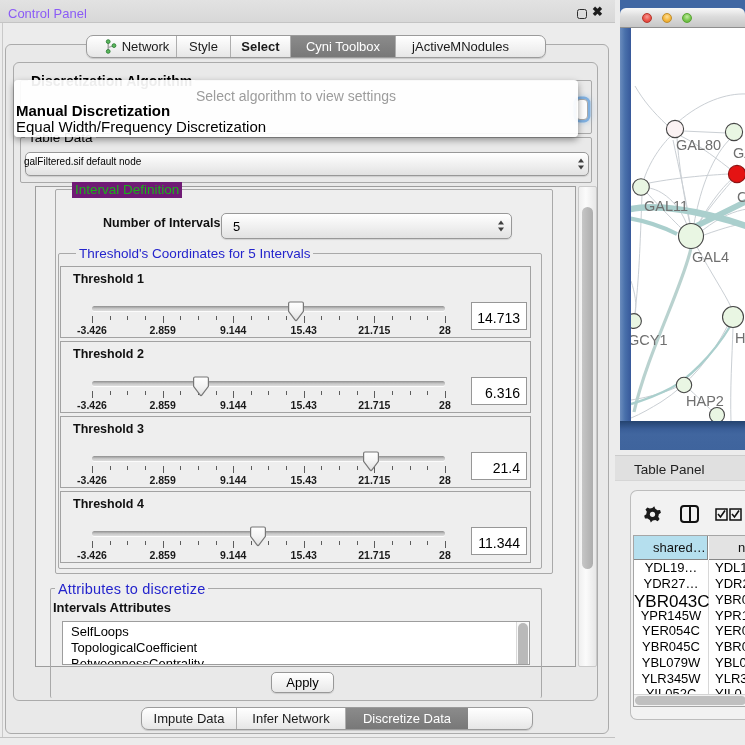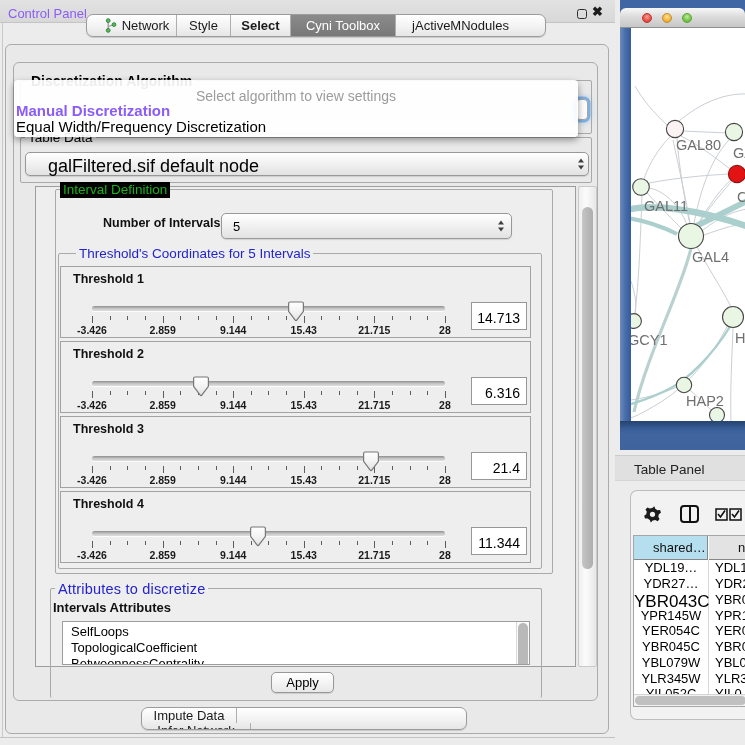--- a/index.html
+++ b/index.html
@@ -37,21 +37,21 @@
 
 <div class="ab" style="left:577px;top:9px;width:10px;height:10px;border:1.6px solid #2e2e2e;border-radius:2.5px;"></div>
 <div class="ab" style="left:592px;top:4px;font-size:13px;font-weight:bold;color:#1c1c1c;">✖</div>
 
 <div class="ab" style="left:2px;top:23px;width:1px;height:714px;background:#c9c9c9;"></div>
 
 <div class="ab" style="left:5px;top:44px;width:604px;height:690px;background:#e9e9e9;border:1px solid #ababab;border-radius:6px;"></div>
 
 <div class="ab" style="left:13px;top:62px;width:585px;height:639px;background:#e9e9e9;border:1px solid #ababab;border-radius:6px;"></div>
 
-<div class="tabc" style="left:86px;top:14px;width:460px;">
+<div class="tabc" style="left:86px;top:35px;width:460px;">
  <div class="tab" style="width:90px;padding-left:11px;">
   <svg width="13" height="15" viewBox="0 0 13 15" style="margin-right:4px;">
    <line x1="3.2" y1="3" x2="3.2" y2="13" stroke="#9a9a9a" stroke-width="1.3"></line>
    <line x1="3.2" y1="8.5" x2="8.6" y2="6.8" stroke="#9a9a9a" stroke-width="1.1"></line>
    <circle cx="3.2" cy="2.6" r="1.9" fill="#5cb85c" stroke="#30803a" stroke-width="0.9"></circle>
    <circle cx="9" cy="6.6" r="1.9" fill="#5cb85c" stroke="#30803a" stroke-width="0.9"></circle>
    <circle cx="3.2" cy="12.4" r="1.9" fill="#5cb85c" stroke="#30803a" stroke-width="0.9"></circle>
   </svg>
   Network</div>
  <div class="tab" style="width:54px;">Style</div>
@@ -64,33 +64,33 @@
  <span class="gt" style="font-weight:bold;font-size:14px;">Discretization Algorithm</span>
 </div>
 
 <div class="ab" style="left:576px;top:99px;width:12px;height:21px;border-radius:4px;background:#fdfdfd;border:1px solid #a7a7a7;box-shadow:0 0 0 2.4px #7fafdf,0 0 5px 3px rgba(127,175,223,.45);"></div>
 <div class="spin" style="left:570px;top:104px;color:#8ab0d8;">◂</div>
 
 <div class="grp" style="left:20px;top:137px;width:572px;height:46px;">
  <span class="gt" style="left:4px;">Table Data</span>
 </div>
 <div class="combo" style="left:25px;top:152px;width:564px;height:24px;"></div>
-<div class="cartxt" style="left:48px;top:156px;font-size:18px;">galFiltered.sif default node</div>
+<div class="cartxt" style="left:24px;top:156px;font-size:10px;">galFiltered.sif default node</div>
 <svg class="ab" style="left:577px;top:158px;" width="8" height="12" viewBox="0 0 8 12">
  <path d="M4 0.5 L7 4.5 L1 4.5 Z" fill="#3f3f3f"></path>
       <path d="M4 11.5 L7 7.5 L1 7.5 Z" fill="#3f3f3f"></path>
     </svg>
 
 <div class="ab" style="left:35px;top:186px;width:541px;height:481px;background:#eeeeee;border:1px solid #9d9d9d;overflow:hidden;"></div>
 
 <div class="ab" style="left:578px;top:186px;width:19px;height:481px;background:linear-gradient(90deg,#efefef,#fbfbfb 40%,#e7e7e7);border:1px solid #c9c9c9;border-radius:2px;"></div>
 <div class="ab" style="left:582px;top:207px;width:11px;height:362px;background:linear-gradient(90deg,#c6c6c6,#adadad);border-radius:6px;"></div>
 
 <div class="grp" style="left:55px;top:189px;width:498px;height:385px;">
- <span class="gt" style="color:#19b219;background:#000000;left:4px;">Interval Definition</span>
+ <span class="gt" style="color:#19b219;background:#701a75;left:16px;">Interval Definition</span>
 </div>
 <div class="ab" style="left:103px;top:216px;font-size:12.5px;font-weight:bold;color:#111;">Number of Intervals</div>
 <div class="combo" style="left:221px;top:213px;width:291px;height:26px;"></div>
 <div class="cartxt" style="left:233px;top:219px;">5</div>
 <svg class="ab" style="left:497px;top:220px;" width="8" height="12" viewBox="0 0 8 12">
  <path d="M4 0.5 L7 4.5 L1 4.5 Z" fill="#3f3f3f"></path>
       <path d="M4 11.5 L7 7.5 L1 7.5 Z" fill="#3f3f3f"></path>
     </svg>
 
 <div class="grp" style="left:58px;top:253px;width:484px;height:316px;">
@@ -272,21 +272,21 @@
 <div class="ab" style="left:62px;top:621px;width:468px;height:44px;background:#fff;border:1px solid #9d9d9d;overflow:hidden;">
  <div style="position:absolute;left:8px;top:2px;font-size:13px;color:#000;line-height:16px;">SelfLoops<br>TopologicalCoefficient<br>BetweennessCentrality</div>
  <div style="position:absolute;right:0;top:0;width:13px;height:100%;background:#fafafa;border-left:1px solid #d9d9d9;"></div>
  <div style="position:absolute;right:1.5px;top:1px;width:10px;height:60px;background:#b9b9b9;border-radius:5px;"></div>
 </div>
 
 <div class="ab" style="left:271px;top:672px;width:63px;height:21px;border:1px solid #989898;border-radius:5px;
  background:linear-gradient(#ffffff,#f3f3f3 55%,#e8e8e8);box-shadow:0 1px 1px rgba(0,0,0,.12);
  font-size:13px;color:#000;text-align:center;padding-top:2px;">Apply</div>
 
-<div class="tabc" style="left:141px;top:707px;width:326px;flex-direction:column;">
+<div class="tabc" style="left:141px;top:707px;width:392px;">
  <div class="tab" style="width:95px;">Impute Data</div>
  <div class="tab" style="width:109px;">Infer Network</div>
  <div class="tab tabsel" style="width:122px;">Discretize Data</div>
 </div>
 
 <div class="ab" style="left:615px;top:0;width:130px;height:745px;background:#ececec;"></div>
 
 <div class="ab" style="left:620px;top:0;width:125px;height:450px;background:#4067a3;"></div>
 
 <div class="ab" style="left:620px;top:8px;width:125px;height:20px;border-radius:6px 6px 0 0;
@@ -400,15 +400,15 @@
  <div style="position:absolute;left:0;top:150.3px;width:74px;font-size:13px;color:#000;text-align:center;">YIL052C</div>
  <div style="position:absolute;left:81px;top:150.3px;font-size:13px;color:#000;">YIL0</div>
 
  <div style="position:absolute;left:0;top:158px;width:112px;height:14px;background:#f2f2f2;border-top:1px solid #d4d4d4;"></div>
  <div style="position:absolute;left:1px;top:160px;width:111px;height:9px;background:#c0c0c0;border-radius:5px;"></div>
 </div>
 
 <div class="ab" style="left:14px;top:80px;width:564px;height:57px;background:rgba(255,255,255,0.93);
  border-radius:4px;box-shadow:0 3px 7px rgba(0,0,0,0.4);"></div>
 <div class="ab" style="left:14px;top:80px;width:564px;height:22px;font-size:14px;color:#9c9c9c;text-align:center;padding-top:8px;">Select algorithm to view settings</div>
-<div class="ab" style="left:16px;top:102px;font-size:15px;font-weight:bold;color:#8b5cf6;">Manual Discretization</div>
+<div class="ab" style="left:16px;top:102px;font-size:15px;font-weight:bold;color:#000000;">Manual Discretization</div>
 <div class="ab" style="left:16px;top:118px;font-size:15px;color:#000;">Equal Width/Frequency Discretization</div>
 </div>
 
 </body></html>

